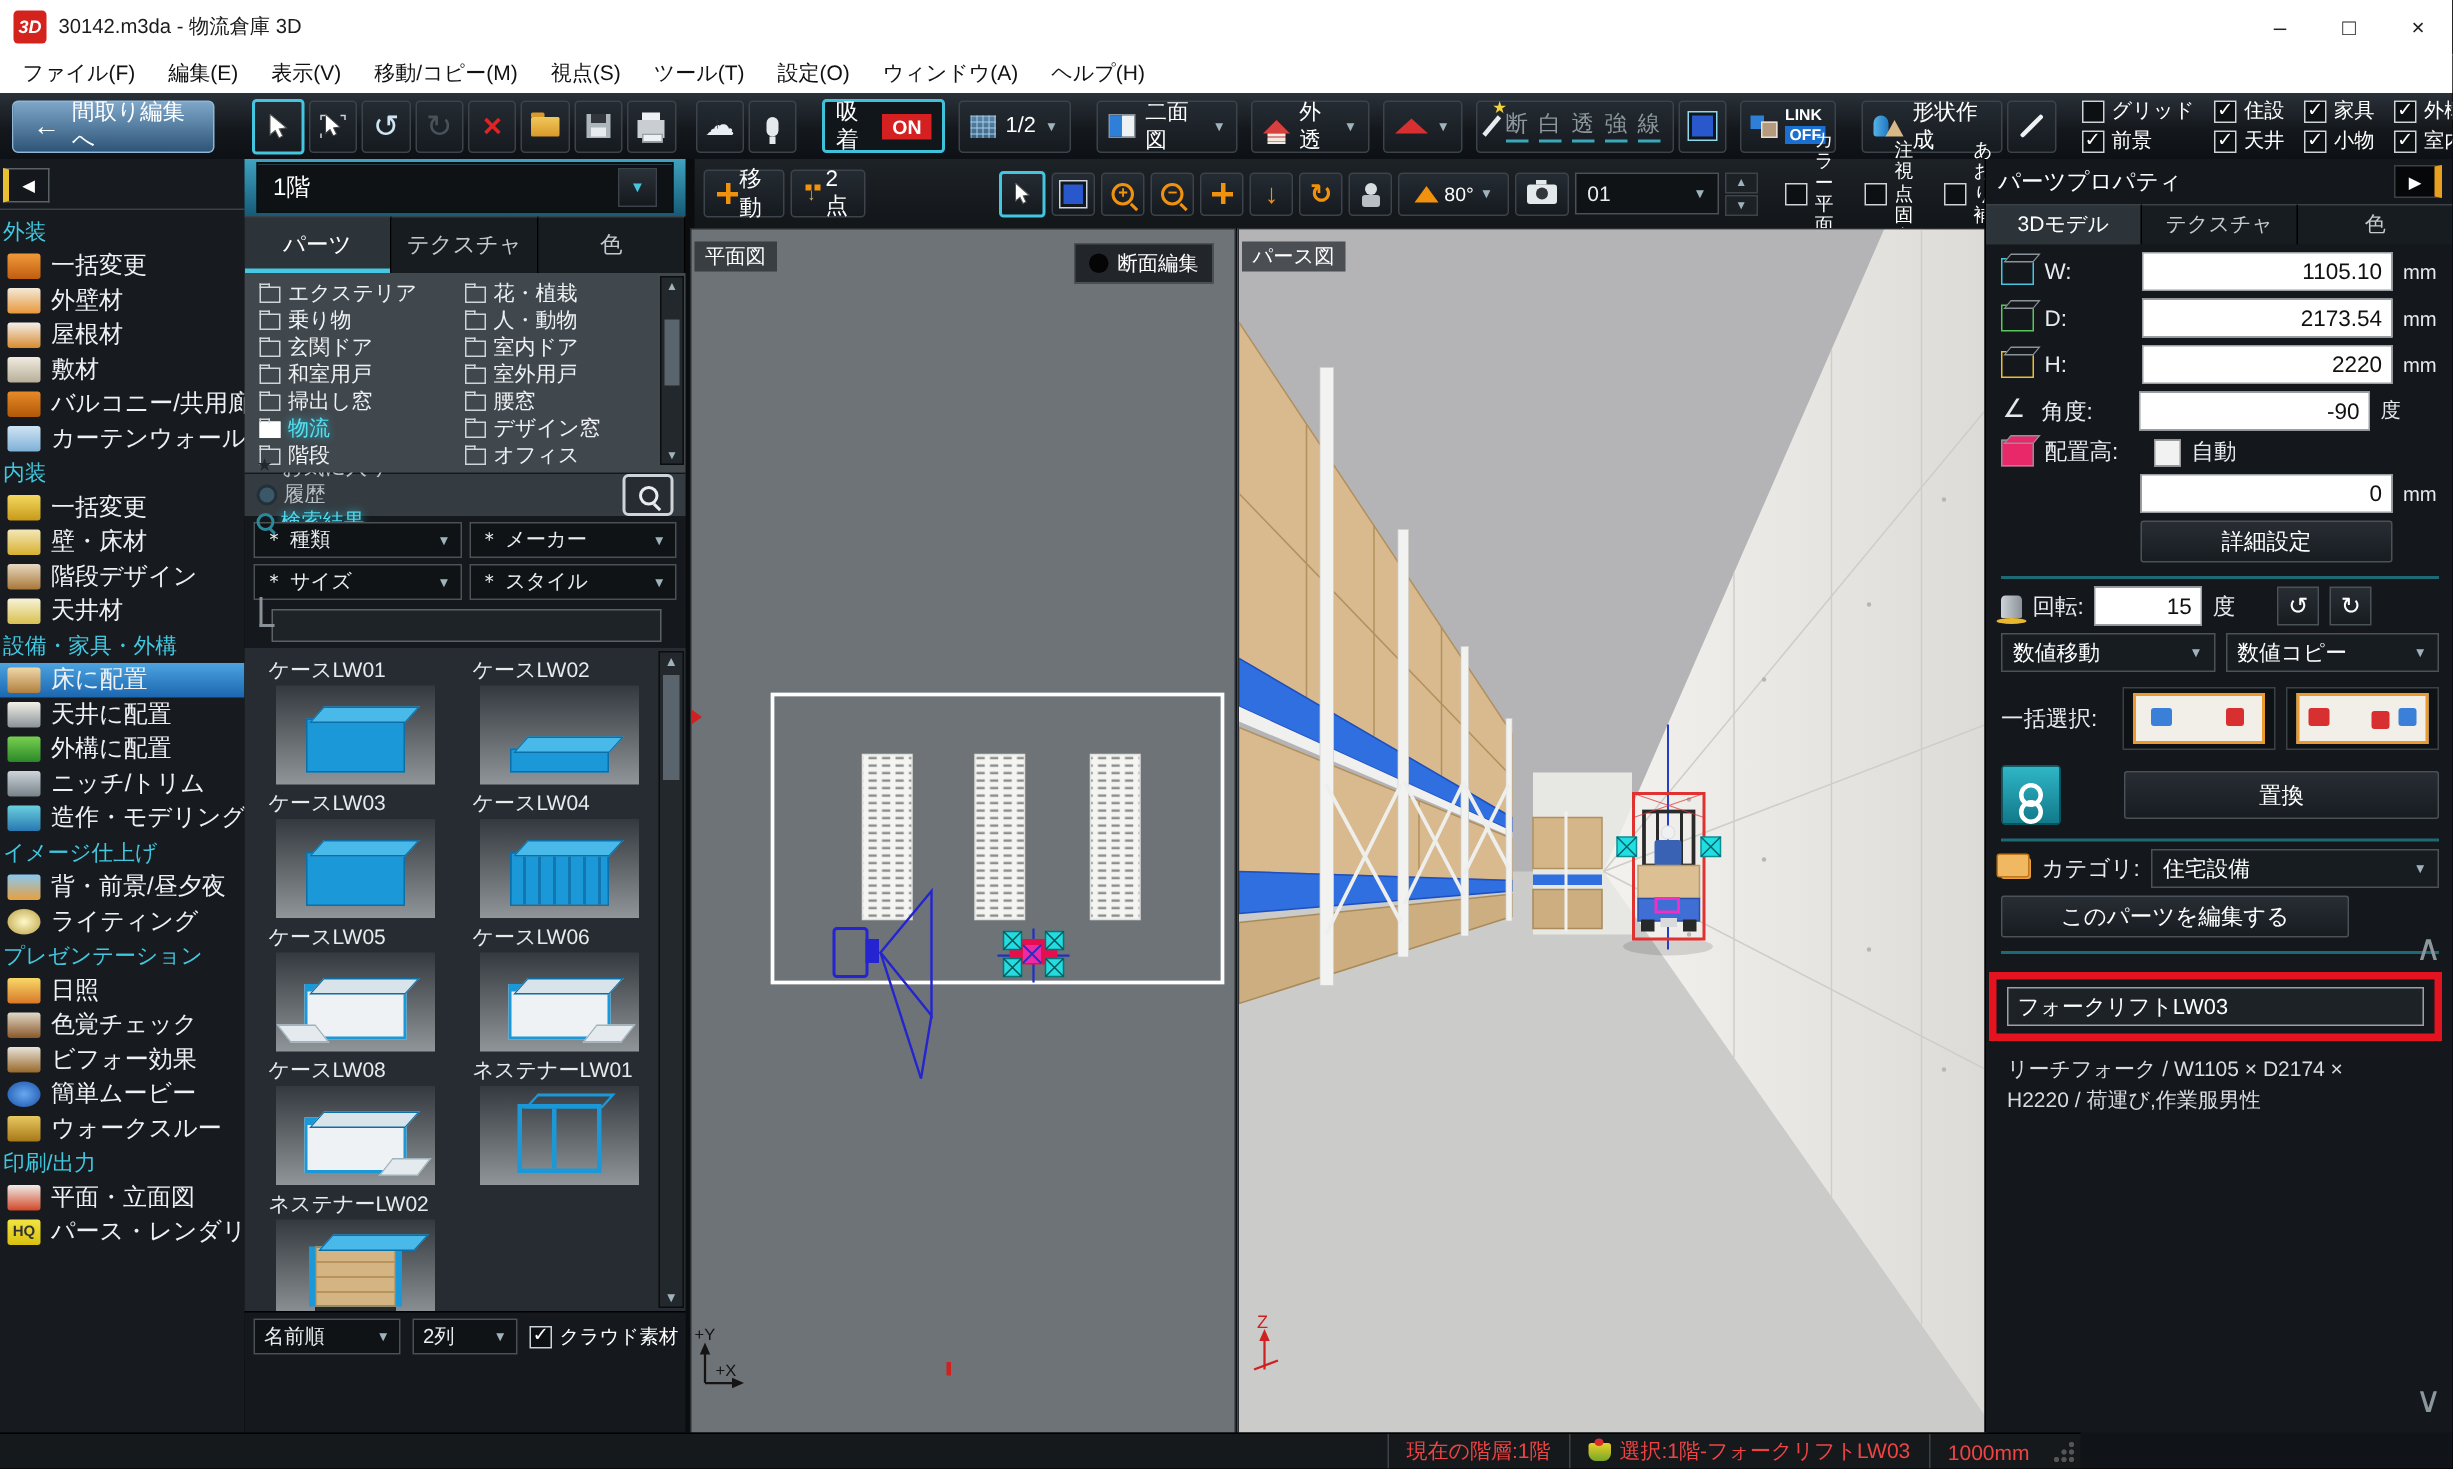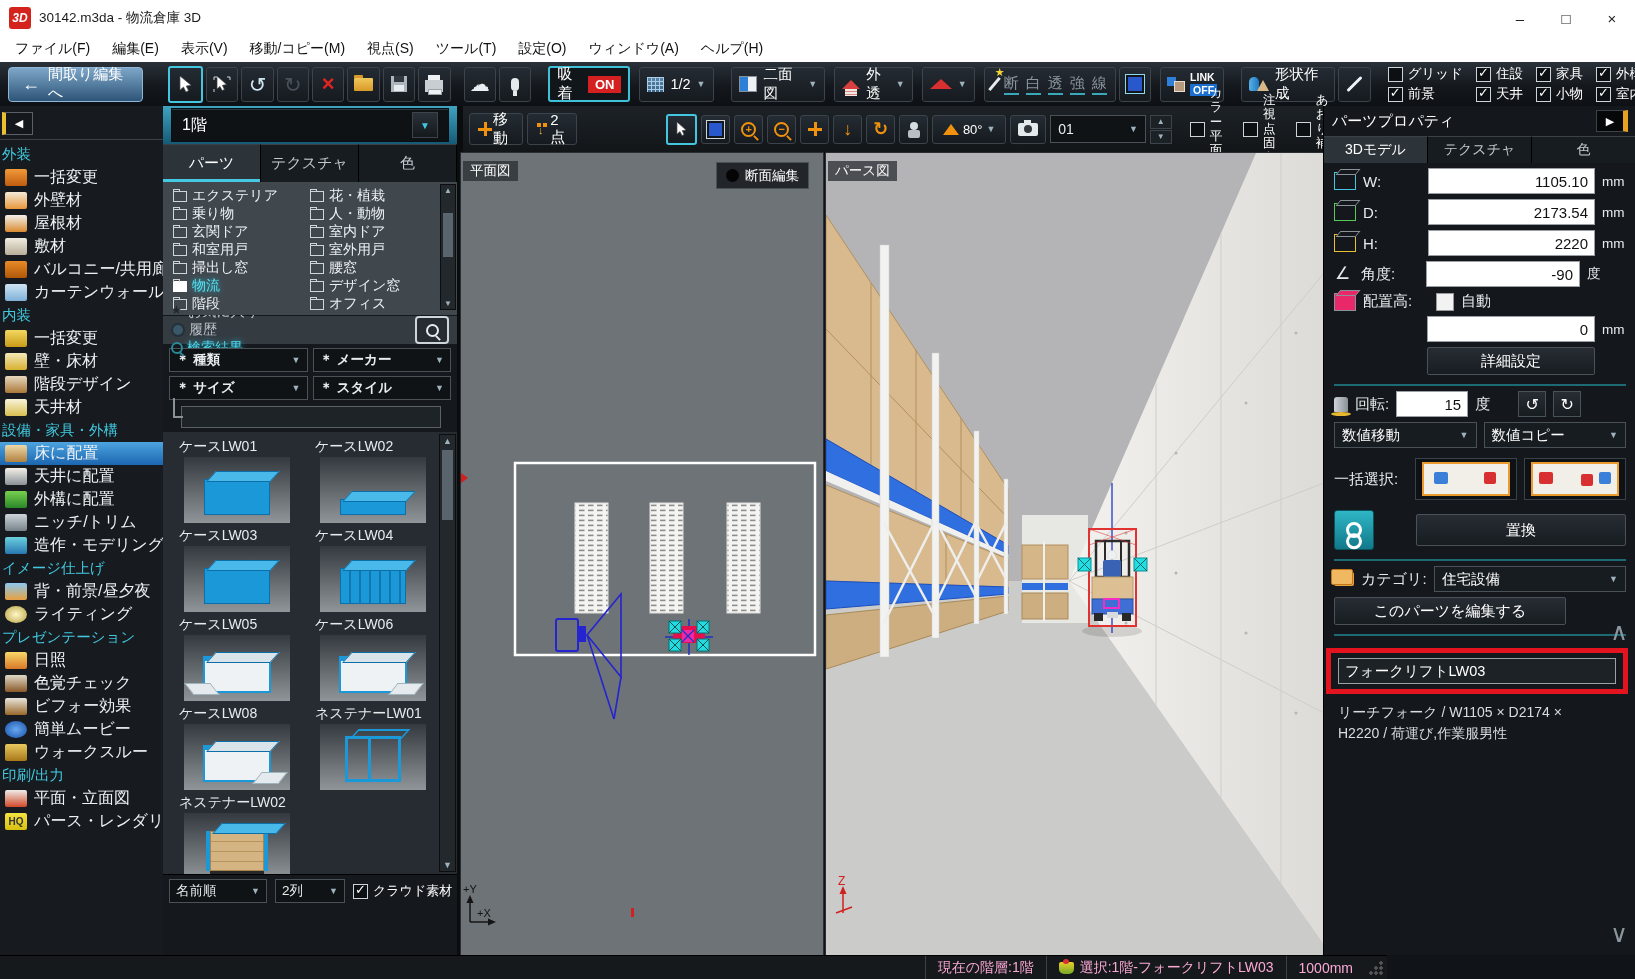--- a/index.html
+++ b/index.html
@@ -147,21 +147,21 @@
   .filter{display:flex;align-items:center;gap:4px;font-size:14px;color:#b9c1c7;}
   .filter.active{color:#4fd8ec;text-shadow:0 0 6px #2ab8d0;}
   .fic{width:13px;height:13px;flex:none;position:relative;}
   [data-name="star-icon"]::before{content:"★";position:absolute;top:-3px;left:0;font-size:12px;color:#23282d;}
   [data-name="clock-icon"]{border:2px solid #23303a;border-radius:50%;width:10px;height:10px;background:#3a5868;}
   [data-name="search-small-icon"]{border:2px solid #2a8a9a;border-radius:50%;width:8px;height:8px;}
   [data-name="search-small-icon"]::after{content:"";position:absolute;right:-3px;bottom:-3px;width:5px;height:2px;background:#2a8a9a;transform:rotate(45deg);}
   .searchbtn{margin-left:auto;width:30px;height:24px;border:2px solid #cdd5da;border-radius:4px;background:#262c31;display:flex;align-items:center;justify-content:center;}
   .g-mag{width:9px;height:9px;border:2px solid #e8ecef;border-radius:50%;position:relative;}
   .g-mag::after{content:"";position:absolute;right:-4px;bottom:-4px;width:6px;height:2px;background:#e8ecef;transform:rotate(45deg);}
-  .droprows{padding:4px 6px 2px;display:grid;grid-template-columns:1fr 1fr;gap:4px 5px;background:#15191d;font-weight:bold;}
+  .droprows{padding:4px 6px 2px;display:grid;grid-template-columns:1fr 1fr;gap:4px 5px;background:#15191d;}
   .drop{height:22px;background:#0f1316;border:1px solid #4a5157;color:#e8edf0;font-size:13.5px;display:flex;align-items:center;padding:0 6px;justify-content:space-between;}
   .searchrow{height:30px;display:flex;align-items:center;padding-left:18px;background:#15191d;position:relative;}
   .searchrow::before{content:"";position:absolute;left:10px;top:-4px;width:8px;height:18px;border-left:2px solid #8a9299;border-bottom:2px solid #8a9299;}
   .searchrow input{width:248px;height:20px;background:#1d2327;border:1px solid #5a6167;color:#e8edf0;font-size:13px;padding:0 5px;outline:none;}
   .plist{height:442px;background:#262c31;position:relative;overflow:hidden;}
   .pgrid{display:grid;grid-template-columns:1fr 1fr;padding:6px 16px 0 6px;row-gap:4px;}
   .plabel{font-size:14px;color:#e6ebee;height:19px;padding-left:10px;white-space:nowrap;}
   .pthumb{width:106px;height:66px;margin:0 auto;background:linear-gradient(#34393f,#909599);display:flex;align-items:flex-end;justify-content:center;overflow:hidden;}
   .th{position:relative;width:64px;height:34px;margin-bottom:8px;background:#1b98d8;border:1px solid #0d6fa8;}
   .th::before{content:"";position:absolute;left:6px;top:-9px;width:62px;height:9px;background:#49b9ea;transform:skewX(-42deg);border:1px solid #0d6fa8;}
@@ -231,21 +231,21 @@
   .linkbtn2{width:38px;height:38px;background:linear-gradient(#2fb6c6,#11798a);border:1px solid #0b5560;border-radius:3px;display:flex;align-items:center;justify-content:center;position:relative;}
   .g-chain{width:10px;height:10px;border:3px solid #fff;border-radius:50%;position:relative;transform:rotate(45deg);}
   .g-chain::after{content:"";position:absolute;left:5px;top:5px;width:10px;height:10px;border:3px solid #fff;border-radius:50%;}
   .g-folders{width:20px;height:14px;background:#e8a040;border-radius:2px;position:relative;flex:none;}
   .g-folders::before{content:"";position:absolute;left:-3px;top:-3px;width:20px;height:14px;background:#f0b860;border:1px solid #c07818;border-radius:2px;}
   .name-wrap{border:5px solid #e3131f;margin:12px 8px 2px 2px;padding:5px 7px;}
   .name-field{width:100%;box-sizing:border-box;height:26px;background:#1d2226;border:1px solid #9aa1a7;color:#fff;font-size:14.5px;padding:0 6px;outline:none;font-family:"Liberation Sans","DejaVu Sans",sans-serif;}
   .pdesc{padding:6px 34px 0 14px;font-size:14px;color:#d8dde1;line-height:1.5;}
   .prscroll{position:absolute;right:4px;top:512px;height:330px;width:26px;display:flex;flex-direction:column;align-items:center;justify-content:space-between;color:#8d969d;font-size:24px;}
   
-  .statusbar{left:0;top:955px;width:1387px;height:24px;background:#16191c;display:flex;align-items:center;color:#f9a8d4;font-size:14px;border-top:1px solid #000;}
+  .statusbar{left:0;top:955px;width:1387px;height:24px;background:#16191c;display:flex;align-items:center;color:#ef4444;font-size:14px;border-top:1px solid #000;}
   .sseg{display:flex;align-items:center;gap:6px;padding:0 12px;height:100%;border-left:1px solid #3c4248;}
   .g-basket{width:15px;height:12px;background:linear-gradient(#e8d028,#78a828);border-radius:2px 2px 5px 5px;position:relative;}
   .g-basket::after{content:"";position:absolute;left:4px;top:-3px;width:6px;height:5px;background:#d83030;border-radius:50%;}
   .grip{width:16px;height:16px;margin:0 3px;background:radial-gradient(circle at 3px 13px,#555 1.5px,transparent 2px),radial-gradient(circle at 8px 8px,#555 1.5px,transparent 2px),radial-gradient(circle at 13px 3px,#555 1.5px,transparent 2px),radial-gradient(circle at 8px 13px,#555 1.5px,transparent 2px),radial-gradient(circle at 13px 8px,#555 1.5px,transparent 2px),radial-gradient(circle at 13px 13px,#555 1.5px,transparent 2px);}
 </style>
 </head>
 <body>
 
 <div id="app" data-name="application-window">
 

